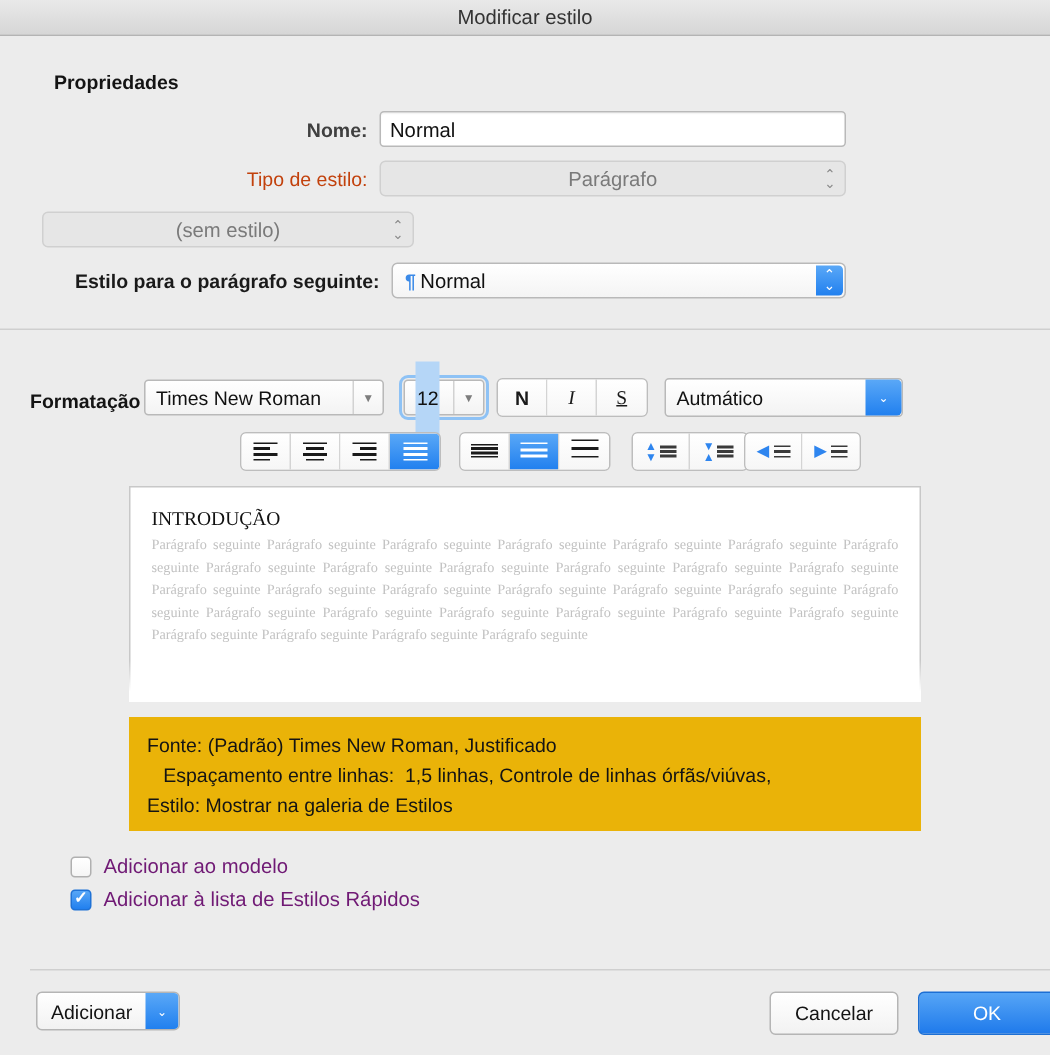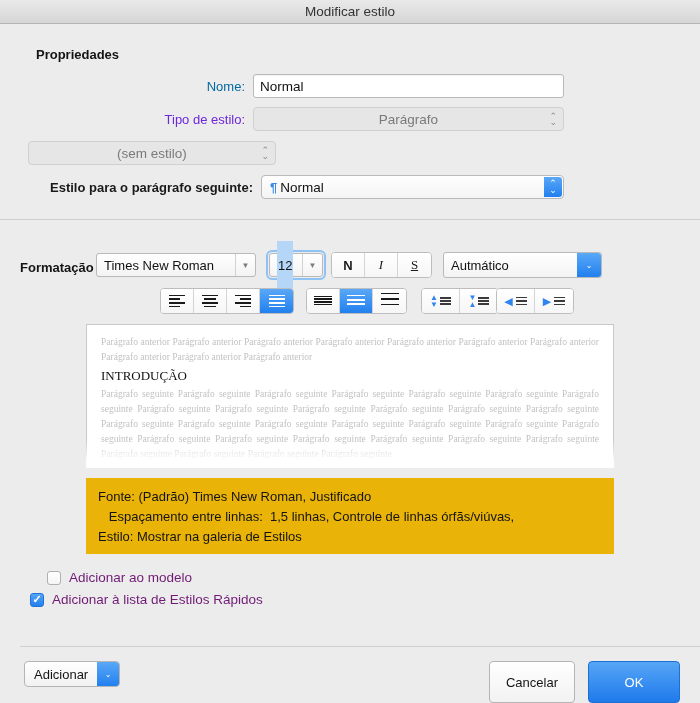--- a/index.html
+++ b/index.html
@@ -28,22 +28,22 @@
   .hrule-inset { height:1px; background:#cfcfcf; margin:0 20px; }
 
   #props-title { position:absolute; left:36px; top:47px;text-align:center; }
   #rule-1 { position:absolute; left:0; top:219px; width:700px; }
   #fmt-title { position:absolute; left:20px; top:228px;margin-top:32px; }
   #rule-2 { position:absolute; left:0; top:646px; width:700px; }
 
   
   .row { position:absolute; display:flex; align-items:center; }
   .row-label { font-size:13px; text-align:right; white-space:nowrap; }
-  .row-label.enabled { color:#0369a1; font-weight:normal; }
-  .row-label.disabled { color:#6d28d9; }
+  .row-label.enabled { color:#404040; font-weight:bold; }
+  .row-label.disabled { color:#c2410c; }
   .row-label.plain { color:#1a1a1a; font-weight:bold; }
 
   .textfield {
     background:#fff; border:1px solid #b9b9b9; border-radius:3px;
     height:24px; display:flex; align-items:center;
     padding:0 6px; font-size:13.5px; color:#111;
     box-shadow:inset 0 1px 1px rgba(0,0,0,0.05);
   }
 
   
@@ -177,25 +177,26 @@
     background:linear-gradient(to bottom,#57a6f6,#2180ef);
     border-color:#1f72d6;
   }
   .cbox.checked::after {
     content:"✓"; color:#fff; font-size:11px; line-height:11px; font-weight:bold;
   }
   .cblabel { font-size:13.5px; color:#701a75; }
 
   
   .btn {
-    height:42px; border-radius:4px; font-size:13px;
+    height:29px; border-radius:4px; font-size:13px;
     display:flex; align-items:center; justify-content:center;
     border:1px solid #b5b5b5;
     background:linear-gradient(to bottom,#ffffff,#f2f2f2);
     color:#141414;
+    margin-left:24px;
   }
   .btn.primary {
     background:linear-gradient(to bottom,#56a5f6,#1f7aeb);
     border:1px solid #1c6fd4; color:#fff;
   }
   .popbtn {
     position:absolute; left:24px; top:661px; height:26px; width:96px;
     border-radius:4px; border:1px solid #b5b5b5;
     background:linear-gradient(to bottom,#ffffff,#f2f2f2);
     display:flex; align-items:center; font-size:13px; color:#141414;
@@ -391,37 +392,36 @@
           <span class="lines">
             <i></i>
             <i></i>
             <i></i>
           </span>
       </span>
     </div>
   </div>
 
   <div class="preview">
-    <p class="prev-gray">Parágrafo anterior Parágrafo anterior Parágrafo anterior Parágrafo anterior Parágrafo anterior Parágrafo anterior Parágrafo anterior Parágrafo anterior Parágrafo anterior Parágrafo anterior</p>
     <p class="prev-head">INTRODUÇÃO</p>
     <p class="prev-gray">Parágrafo seguinte Parágrafo seguinte Parágrafo seguinte Parágrafo seguinte Parágrafo seguinte Parágrafo seguinte Parágrafo seguinte Parágrafo seguinte Parágrafo seguinte Parágrafo seguinte Parágrafo seguinte Parágrafo seguinte Parágrafo seguinte Parágrafo seguinte Parágrafo seguinte Parágrafo seguinte Parágrafo seguinte Parágrafo seguinte Parágrafo seguinte Parágrafo seguinte Parágrafo seguinte Parágrafo seguinte Parágrafo seguinte Parágrafo seguinte Parágrafo seguinte Parágrafo seguinte Parágrafo seguinte Parágrafo seguinte Parágrafo seguinte Parágrafo seguinte</p>
   </div>
   <div class="preview-fade"></div>
 
   <div class="descbox">
     <div>Fonte: (Padrão) Times New Roman, Justificado</div>
     <div>   Espaçamento entre linhas:  1,5 linhas, Controle de linhas órfãs/viúvas,</div>
     <div>Estilo: Mostrar na galeria de Estilos</div>
   </div>
 
   <div class="cbrow" style="left:47px; top:570px;">
     <span class="cbox"></span>
     <span class="cblabel">Adicionar ao modelo</span>
   </div>
-  <div class="cbrow" style="left:30px; top:592px;justify-content:flex-end;">
+  <div class="cbrow" style="left:47px; top:592px;justify-content:flex-end;">
     <span class="cbox checked"></span>
     <span class="cblabel">Adicionar à lista de Estilos Rápidos</span>
   </div>
 
   <div class="hrule-inset" id="rule-2"></div>
 
   <div class="popbtn">
     <span>Adicionar</span>
     <span class="popbtn-arrow">⌄</span>
   </div>

